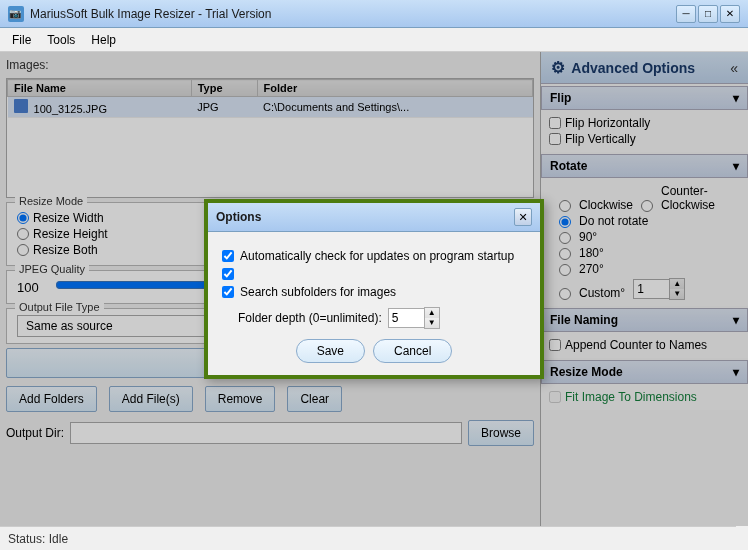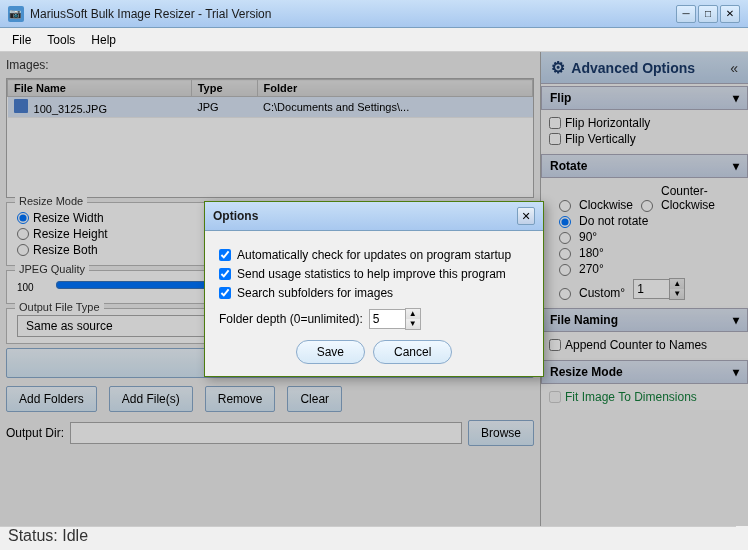--- a/index.html
+++ b/index.html
@@ -101,21 +101,21 @@
     input[type="checkbox"] { width: 12px; height: 12px; }
 
     
     .quality-group {
       border: 1px solid #bbb;
       padding: 6px 10px;
       position: relative;
       background: white;
     }
     .quality-row { display: flex; align-items: center; gap: 8px; }
-    .quality-value { font-size: 10px; min-width: 30px; }
+    .quality-value { font-size: 13px; min-width: 30px; }
     .slider-container { flex: 1; position: relative; height: 20px; }
     input[type="range"] { width: 100%; }
 
     
     .output-group {
       border: 1px solid #bbb;
       padding: 6px 10px;
       position: relative;
       background: white;
     }
@@ -214,42 +214,43 @@
     .adv-radio-row { display: flex; align-items: flex-end; gap: 8px; margin: 2px 10px; font-size: 12px; }
     .adv-check-row { display: flex; align-items: center; gap: 4px; margin: 2px 0; font-size: 12px; }
     .disabled-text { color: #15803d; }
 
     
     .status-bar {
       height: 24px;
       background: #f0f0f0;
       border-top: 1px solid #ccc;
       display: flex;
+      align-items: center;
       padding: 0 8px;
-      font-size: 16px;
+      font-size: 12px;
       color: #333;
       position: absolute;
       bottom: 0;
       left: 0;
       right: 12px;
     }
 
     
     .overlay {
       position: absolute;
       top: 0; left: 0; right: 0; bottom: 0;
       background: rgba(0,0,0,0.2);
       display: flex;
       align-items: center;
       justify-content: center;
       z-index: 100;
     }
     .dialog {
       background: #f0f0f0;
-      border: 1px solid #4d7c0f;
+      border: 4px solid #4d7c0f;
       box-shadow: 3px 3px 10px rgba(0,0,0,0.3);
       width: 340px;
     }
     .dialog-title-bar {
       background: linear-gradient(to bottom, #c8dff7, #a8c8ef);
       padding: 5px 8px;
       display: flex;
       align-items: center;
       justify-content: space-between;
       border-bottom: 1px solid #7a9fc0;
@@ -265,21 +266,21 @@
       border-radius: 2px;
     }
     .dialog-content { padding: 12px 14px; }
     .dialog-check-row {
       display: flex; align-items: center; gap: 6px;
       margin: 5px 0;
       font-size: 12px;
     }
     .dialog-field-row {
       display: flex; align-items: center; gap: 6px;
-      margin: 8px 0;
+      margin: 8px 16px;
       font-size: 12px;
     }
     .dialog-buttons {
       display: flex;
       justify-content: center;
       gap: 8px;
       margin-top: 10px;
     }
     .dialog-btn {
       border: 1px solid #8aabcc;
@@ -515,21 +516,20 @@
         <span class="dialog-title">Options</span>
         <div class="dialog-close">✕</div>
       </div>
       <div class="dialog-content">
         <div class="dialog-check-row">
           <input type="checkbox" checked="" style="">
           <label>Automatically check for updates on program startup</label>
         </div>
         <div class="dialog-check-row">
           <input type="checkbox" checked="" style="">
-          <label>Send usage statistics to help improve this program</label>
         </div>
         <div class="dialog-check-row">
           <input type="checkbox" checked="" style="">
           <label>Search subfolders for images</label>
         </div>
         <div class="dialog-field-row">
           <label>Folder depth (0=unlimited):</label>
           <div class="spinbox-wrapper">
             <input type="text" class="spinbox-input" value="5" style="">
             <div class="spinbox-btns">

